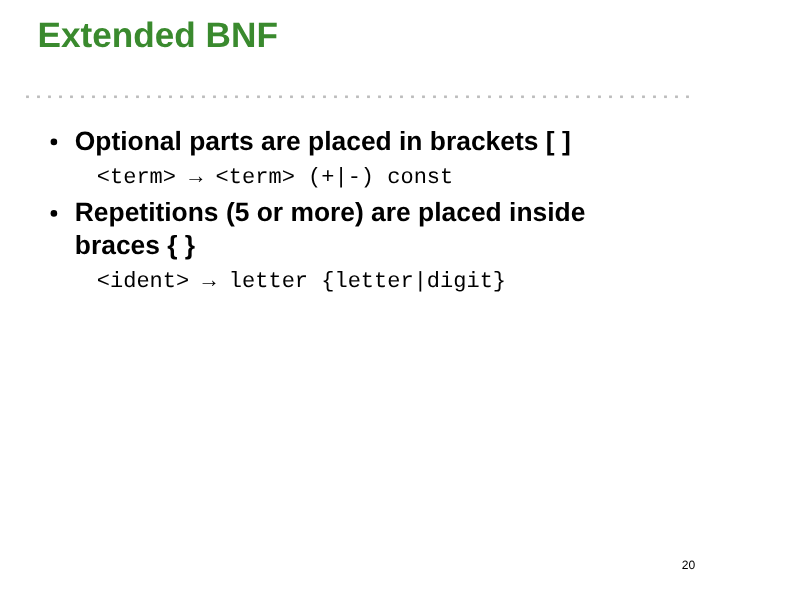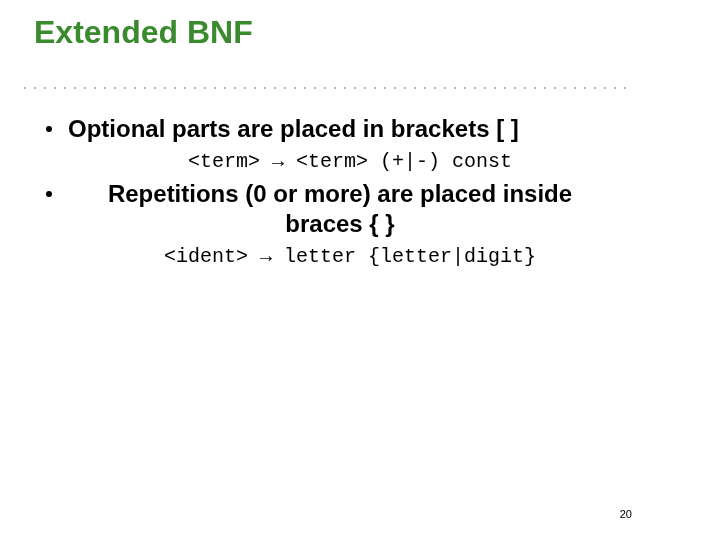--- a/index.html
+++ b/index.html
@@ -36,21 +36,20 @@
     background-image: radial-gradient(circle, #bdbdbd 1.2px, transparent 1.3px);
     background-size: 10px 4px;
     background-repeat: repeat-x;
     background-position: left center;
   }
   .content {
     position: absolute;
     top: 108px;
     left: 40px;
     right: 40px;
-    text-align: center;
   }
   .bullet {
     display: flex;
     align-items: flex-start;
     margin-top: 6px;
   }
   .bullet .dot {
     width: 6px;
     height: 6px;
     background: #000;
@@ -106,21 +105,21 @@
 
     <div class="bullet">
       <div class="dot"></div>
       <div class="text">Optional parts are placed in brackets [ ]</div>
     </div>
 
     <div class="code">&lt;term&gt; → &lt;term&gt; (+|-) const</div>
 
     <div class="bullet">
       <div class="dot"></div>
-      <div class="text">Repetitions (0 or more) are placed inside braces { }</div>
+      <div class="text">Repetitions (5 or more) are placed inside braces { }</div>
     </div>
     <div class="code">&lt;ident&gt; → letter {letter|digit}</div>
 
   </div>
 
   <div class="pagenum">20</div>
 
 </div>
 
 </body></html>

